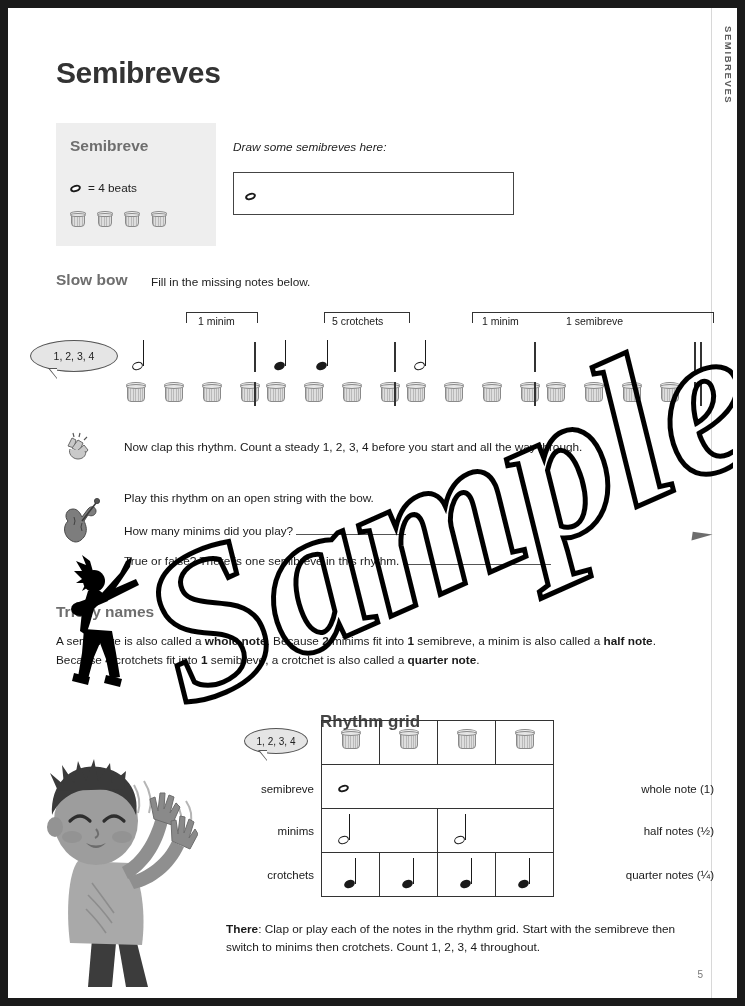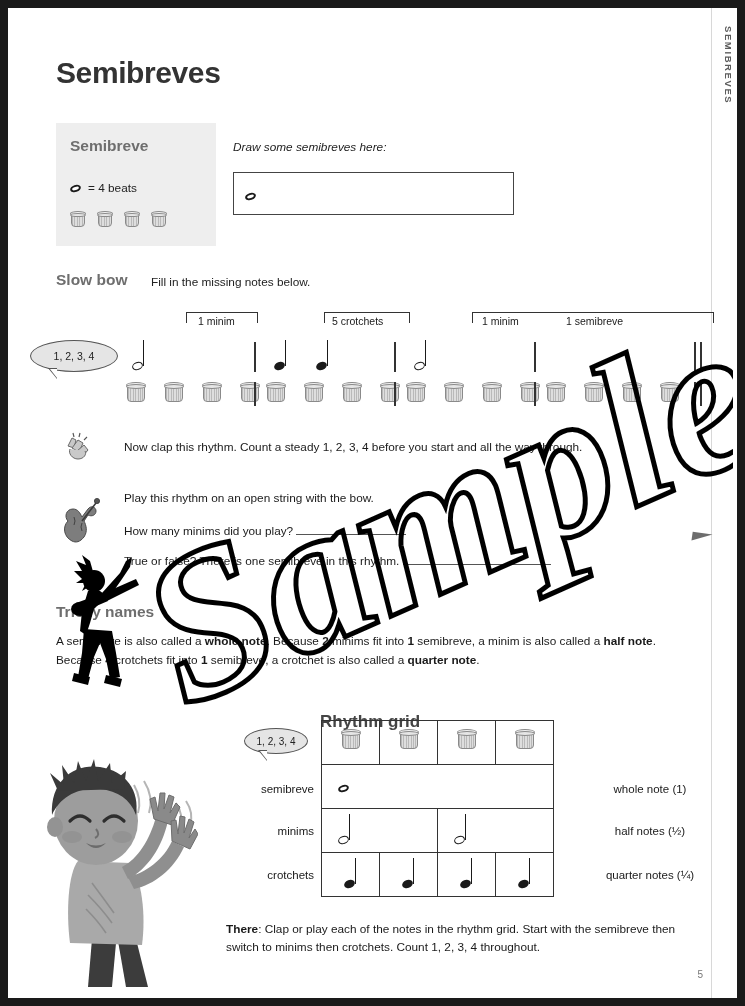--- a/index.html
+++ b/index.html
@@ -142,23 +142,22 @@
   .grid { position:absolute; left:313px; top:712px; width:233px; }
   .grid table { border-collapse:collapse; width:233px; }
   .grid td {
     border:1.2px solid #333; height:44px; text-align:center; vertical-align:middle;
   }
   .rowlbl {
     position:absolute; right:0; font-size:11.5px; color:#1a1a1a; text-align:right;
     width:110px;
   }
   .rowlbl-r {
-    position:absolute; left:0; font-size:11.5px; color:#1a1a1a; text-align:center;
+    position:absolute; left:0; font-size:11.5px; color:#1a1a1a; text-align:right;
     width:150px;
-    margin-left:11px;
   }
   
   .switch-p {
     position:absolute; left:218px; top:912px; width:476px;
     font-size:11.8px; line-height:18px; color:#1a1a1a;
   }
   .pg { position:absolute; right:34px; bottom:18px; font-size:10px; color:#777; }
   
   .boy { position:absolute; left:22px; top:735px; width:168px; height:245px; }
   .guitarist { position:absolute; left:52px; top:545px; width:100px; height:135px; }

